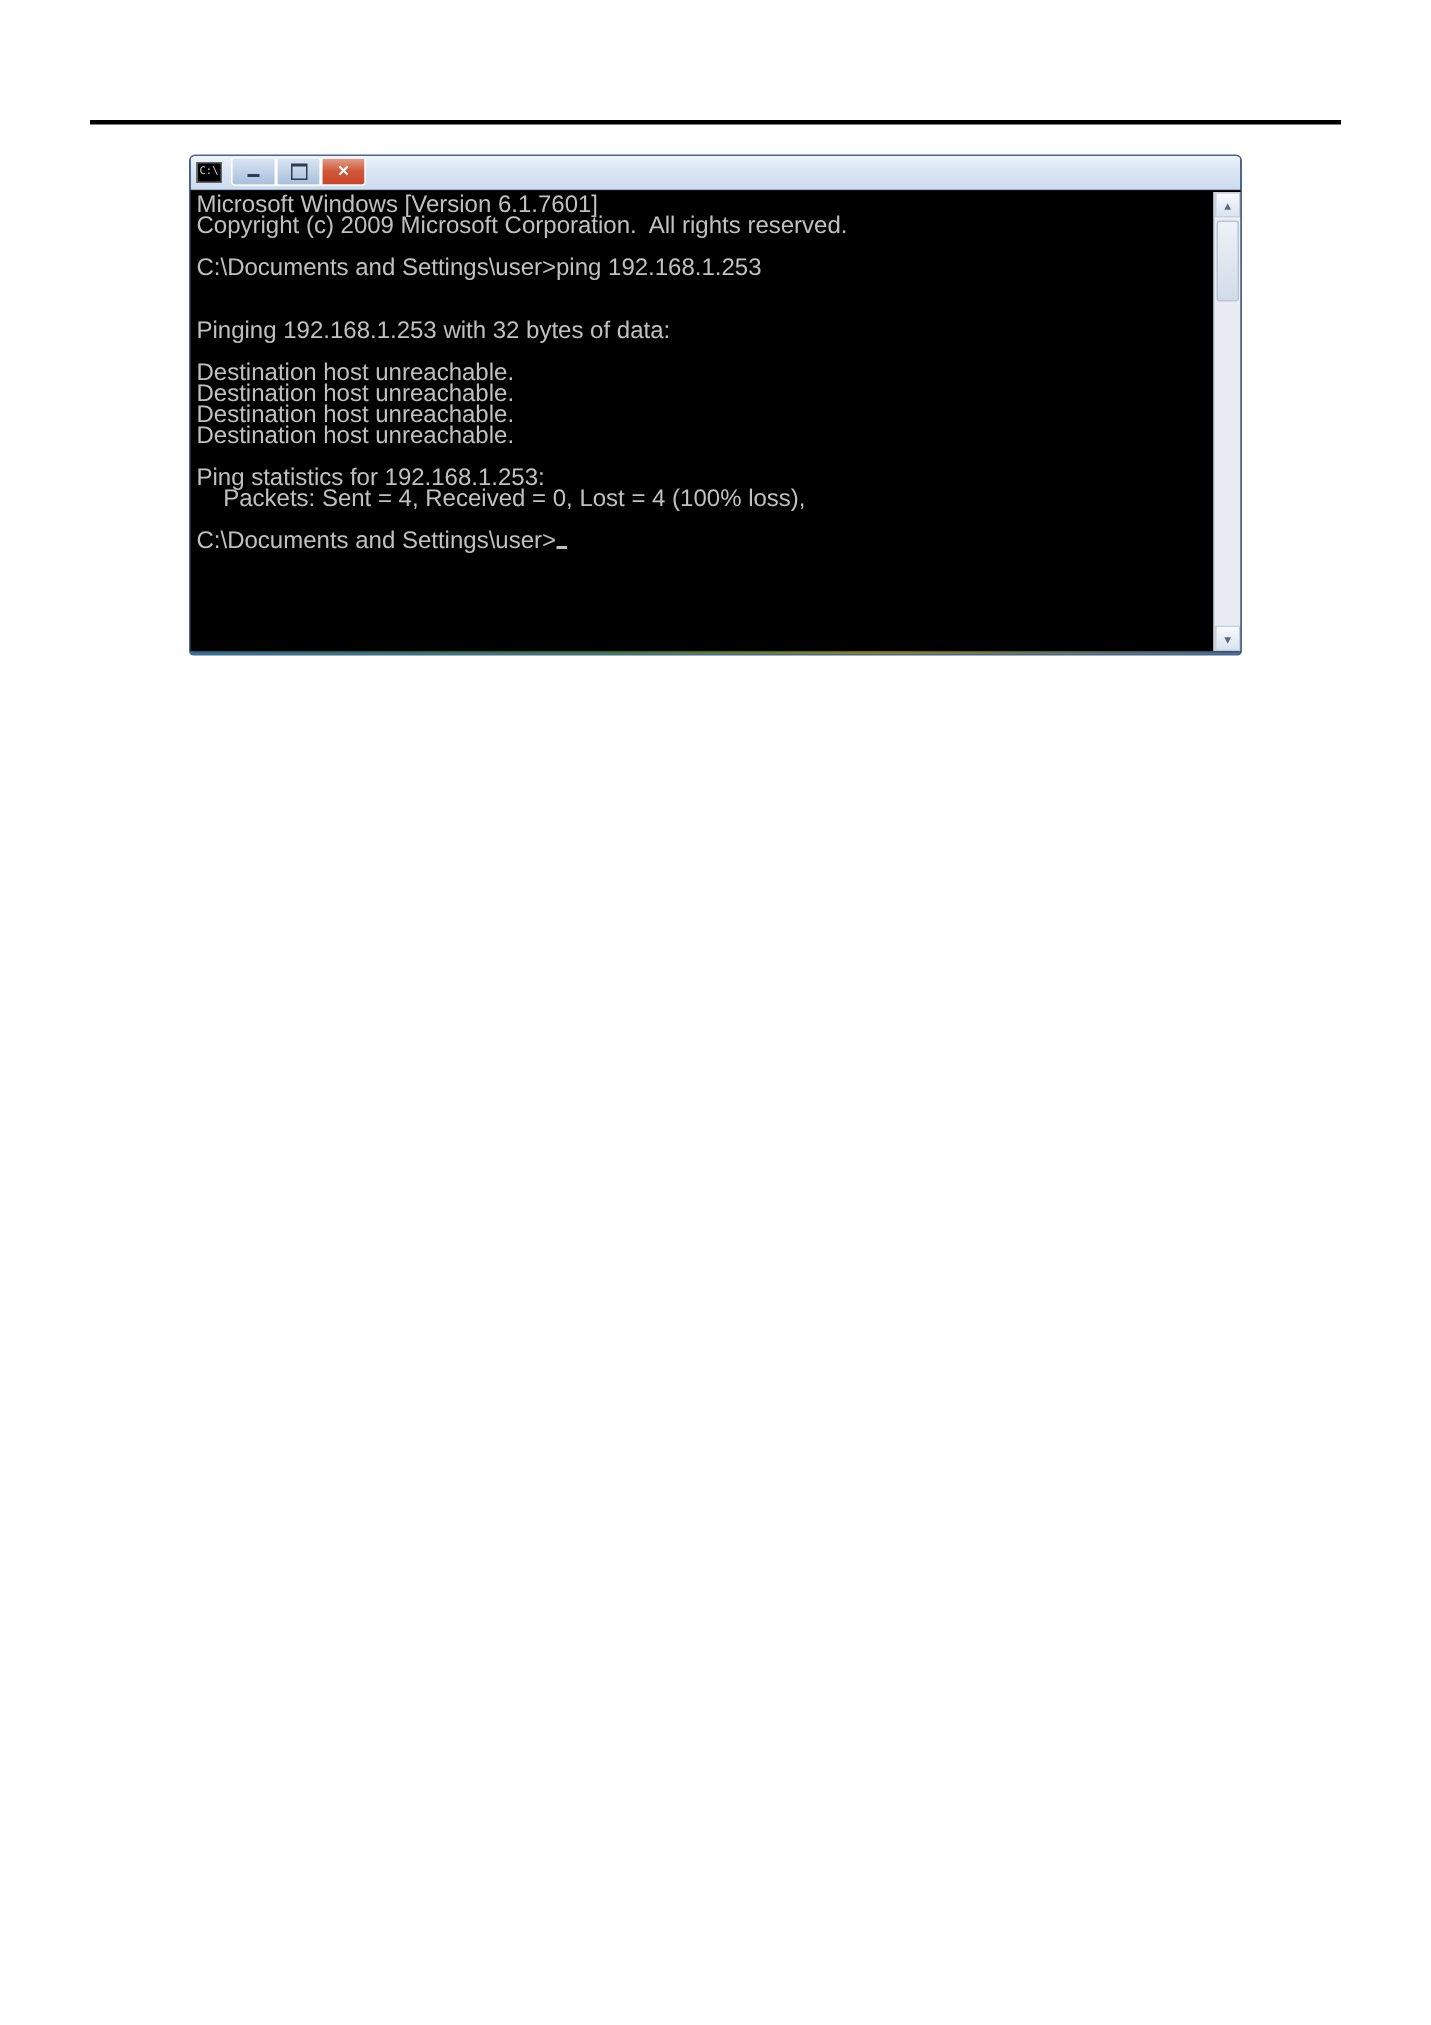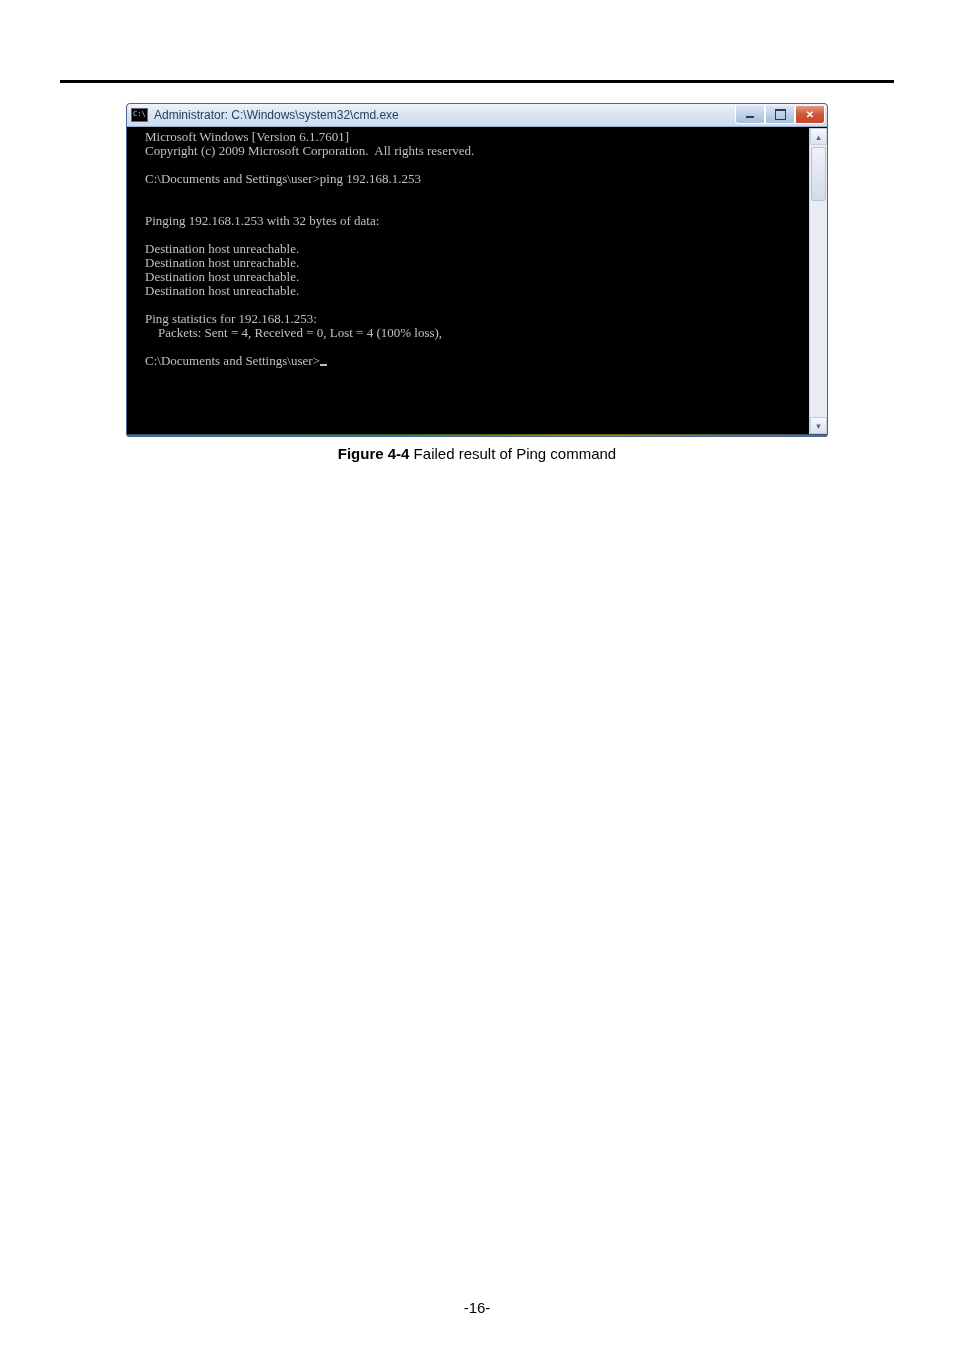--- a/index.html
+++ b/index.html
@@ -100,24 +100,24 @@
 
   .cmd-body-wrap {
     position: relative;
     background: #000;
     height: 306px;
     border-top: 1px solid #000;
     display: flex;
   }
   .cmd-body {
     flex: 1;
-    padding: 2px 18px;
+    padding: 2px 4px;
     color: #c0c0c0;
-    font-family: Liberation Serif, serif;
-    font-size: 13px;
+    font-family: Liberation Sans, sans-serif;
+    font-size: 16px;
     line-height: 14px;
     white-space: pre;
   }
   .scrollbar {
     width: 17px;
     background: #e9edf3;
     display: flex;
     flex-direction: column;
     border-left: 1px solid #cfd7e2;
   }
@@ -187,21 +187,20 @@
 </head>
 <body>
 
 <div class="page">
 
   <div class="top-rule"></div>
 
   <div class="cmd-window">
     <div class="titlebar">
       <span class="cmd-icon">C:\</span>
-      <span class="title-text">Administrator: C:\Windows\system32\cmd.exe</span>
       <div class="win-btns">
         <div class="win-btn btn-min"></div>
         <div class="win-btn btn-max">
             <div class="btn-max-inner"></div>
           </div>
         <div class="win-btn btn-close"></div>
       </div>
     </div>
     <div class="cmd-body-wrap">
       <div class="cmd-body"><span>Microsoft Windows [Version 6.1.7601]</span>
@@ -225,19 +224,15 @@
         <div class="sb-btn sb-arrow-up"></div>
         <div class="sb-track">
           <div class="sb-thumb"></div>
         </div>
         <div class="sb-btn sb-arrow-down"></div>
       </div>
     </div>
     <div class="bottom-accent"></div>
   </div>
 
-  <div class="figure-caption">
-    <b>Figure 4-4</b><span> Failed result of Ping command</span>
-  </div>
-
-
-  <div class="page-number">-16-</div>
+
+
 </div>
 
 </body></html>

